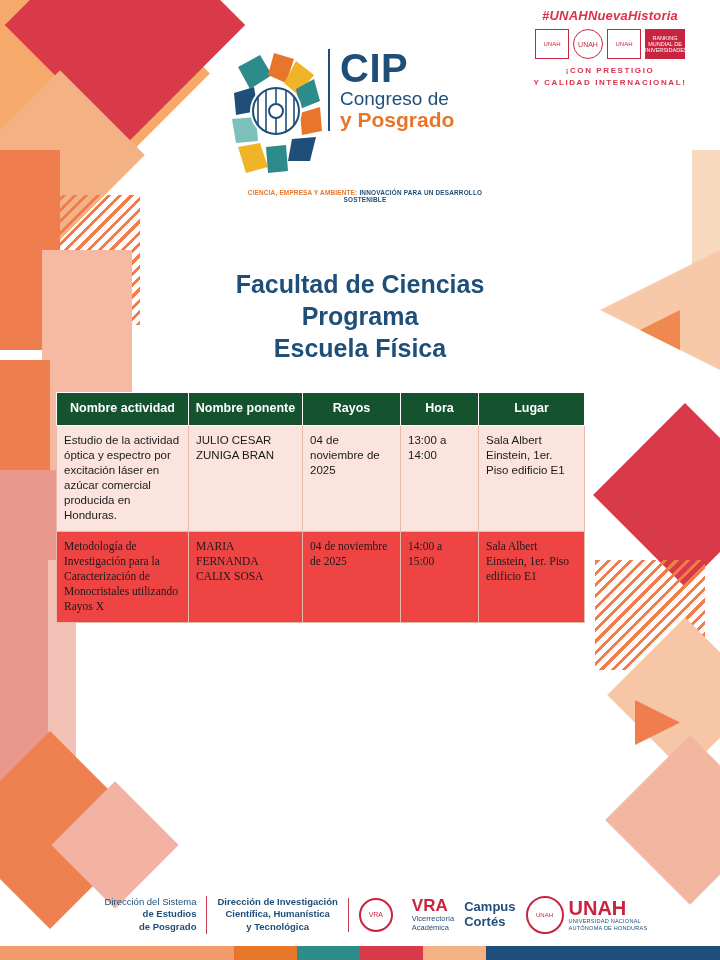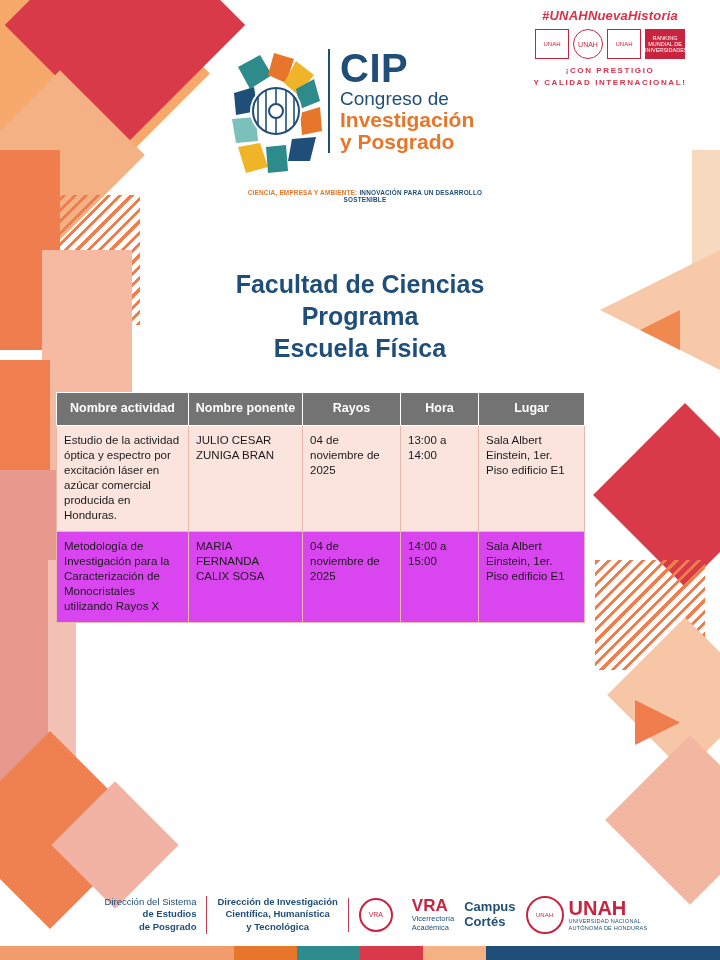--- a/index.html
+++ b/index.html
@@ -287,39 +287,39 @@
     left: 56px; top: 392px;
     width: 528px;
     z-index: 6;
   }
   table {
     border-collapse: collapse;
     width: 100%;
     table-layout: fixed;
   }
   th {
-    background: #737373;
+    background: #14532d;
     color: #ffffff;
     font-size: 12.5px;
     font-weight: bold;
     text-align: center;
     padding: 8px 4px;
     border: 1px solid #ffffff;
     line-height: 1.25;
   }
   td {
     font-size: 11.5px;
     color: #1a1a1a;
     vertical-align: top;
     padding: 7px 7px;
     border: 1px solid #e6b9ab;
     line-height: 1.32;
   }
   tr.row-odd td { background: #fbe4dd; }
-  tr.row-even td { background: #d946ef; }
+  tr.row-even td { background: #ef4444; font-family: Liberation Serif, serif; }
 
   .col-1 { width: 132px; }
   .col-2 { width: 114px; }
   .col-3 { width: 98px; }
   .col-4 { width: 78px; }
   .col-5 { width: 106px; }
 
   
   .footer {
     position: absolute;
@@ -459,21 +459,20 @@
             <line x1="56" y1="41" x2="56" y2="83"></line>
             <line x1="28" y1="47" x2="28" y2="77"></line>
             <line x1="64" y1="47" x2="64" y2="77"></line>
           </g>
           <circle cx="46" cy="62" r="7" fill="#ffffff" stroke="#1f4e79" stroke-width="2"></circle>
         </svg>
       </div>
       <div class="cip-text">
         <div class="cip-title">CIP</div>
         <div class="cip-sub1">Congreso de</div>
-        <div class="cip-sub2">Investigación</div>
         <div class="cip-sub3">y Posgrado</div>
       </div>
     </div>
     <div class="cip-tag">
       <span class="orange">CIENCIA, EMPRESA Y AMBIENTE:</span>
       <span>INNOVACIÓN PARA UN DESARROLLO SOSTENIBLE</span>
     </div>
   </div>
 
   <div class="heading">

